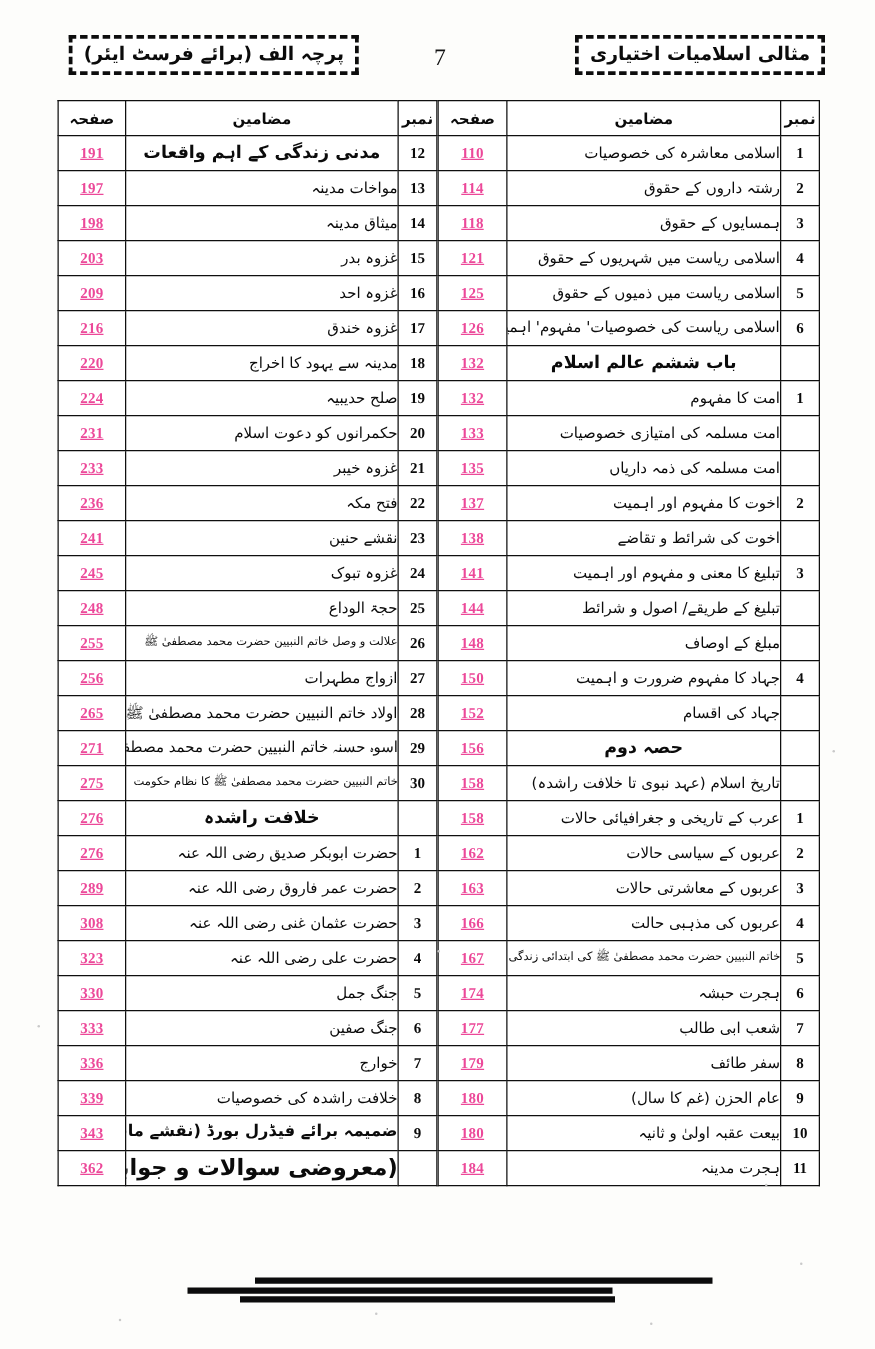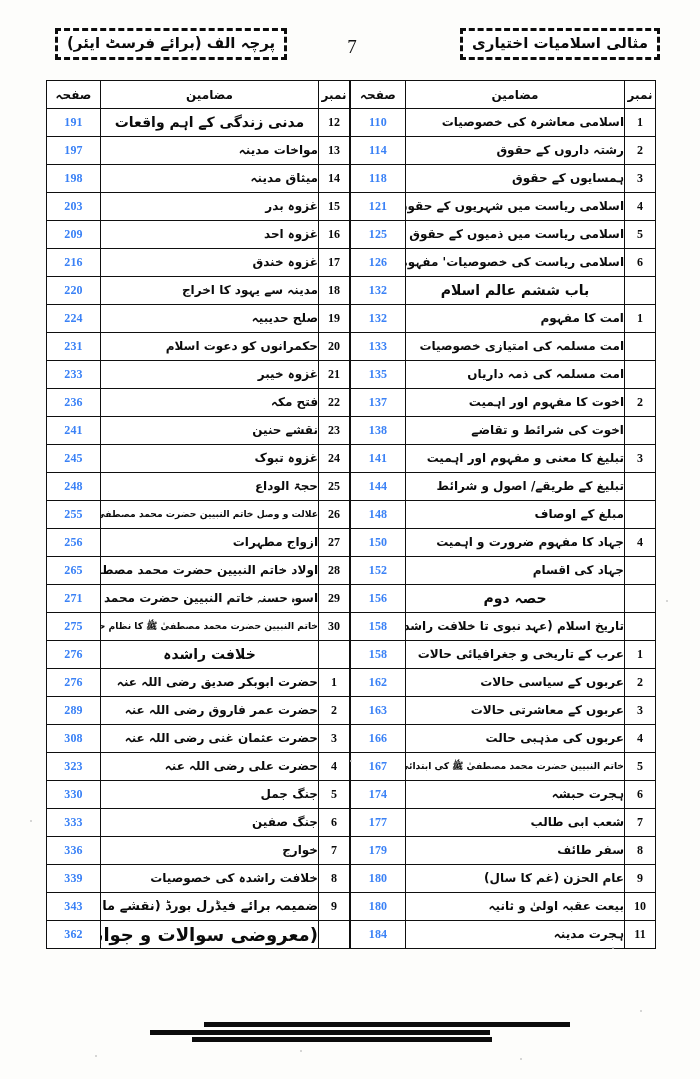--- a/index.html
+++ b/index.html
@@ -112,31 +112,31 @@
   td.num {
     font-family: "Liberation Serif", serif;
     font-size: 15px;
     font-weight: 700;
     color: #0a0a0a;
   }
   td.pg {
     font-family: "Liberation Serif", serif;
     font-size: 16px;
     font-weight: 700;
-    color: #3b82f6;
+    color: #ec4899;
     letter-spacing: .2px;
+    text-decoration: underline;
   }
   td.topic {
     padding: 0 5px 0 5px;
     text-align: right;
     font-size: 12.5px;
     line-height: 1.1;
     white-space: nowrap;
     overflow: hidden;
-    font-weight: bold;
   }
   td.topic.tiny { font-size: 12px; letter-spacing: -.1px; }
   td.topic.xtiny { font-size: 9.2px; letter-spacing: -.2px; padding-left: 32px; }
 
   td.topic.bold {
     font-weight: 700;
     font-size: 14px;
     text-align: center;
     letter-spacing: .6px;
   }

